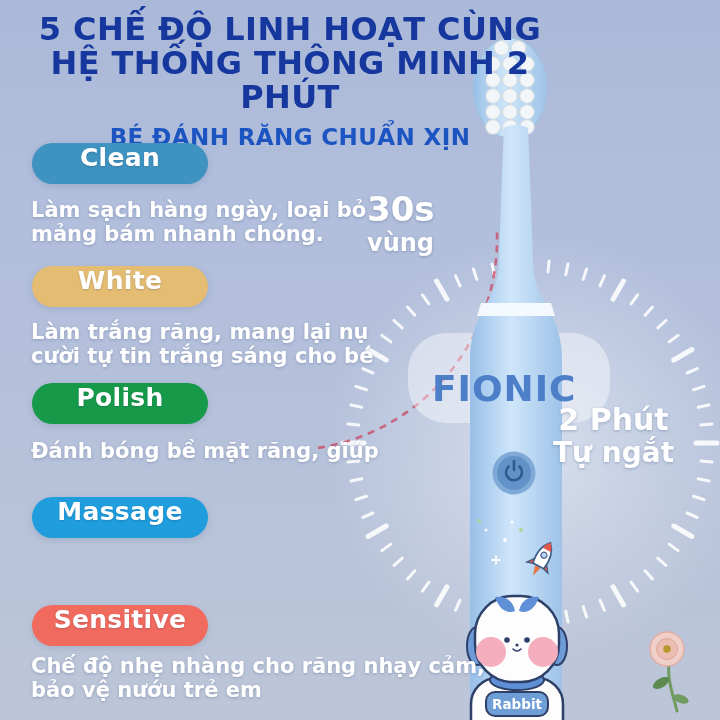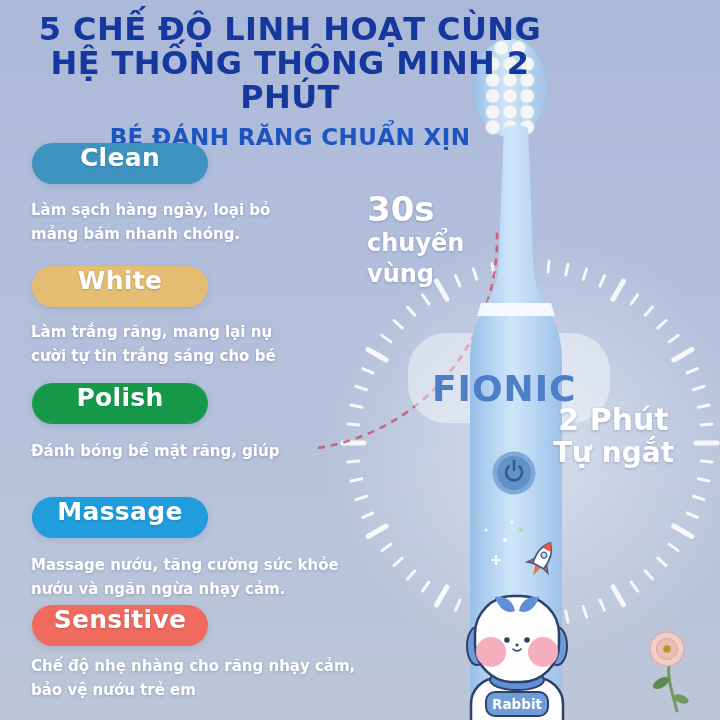--- a/index.html
+++ b/index.html
@@ -12,21 +12,21 @@
     background:radial-gradient(circle,rgba(240,246,252,.55) 0%,rgba(240,246,252,0) 66%);}
   
   .header{position:absolute;left:0;top:12px;width:580px;text-align:center;}
   .title{font-size:32px;line-height:34px;font-weight:800;letter-spacing:.4px;}
   .subtitle{margin-top:10px;font-size:23px;font-weight:700;letter-spacing:.4px;}
   
   .pill{position:absolute;left:32px;width:176px;height:41px;border-radius:21px;
     display:flex;align-items:flex-start;justify-content:center;
     color:#fff;font-size:25px;font-weight:800;letter-spacing:.3px;
     text-shadow:0 1px 2px rgba(40,60,90,.25);box-shadow:0 2px 6px rgba(70,90,130,.18);}
-  .desc{position:absolute;left:31px;color:#fff;font-size:15px;line-height:23.5px;font-weight:600;
+  .desc{position:absolute;left:31px;color:#fff;font-size:21px;line-height:23.5px;font-weight:600;
     text-shadow:0 1px 3px rgba(70,90,130,.35);white-space:nowrap;}
   
   .timer30{position:absolute;left:367px;top:190px;color:#fff;
     text-shadow:0 1px 3px rgba(70,90,130,.4);}
   .timer30 .big{font-size:34px;font-weight:800;line-height:38px;}
   .timer30 .word{font-size:24px;font-weight:700;line-height:31px;}
   .brand-pill{position:absolute;left:408px;top:333px;width:202px;height:90px;border-radius:38px;
     background:rgba(255,255,255,.42);}
   .brand{position:absolute;left:432px;top:368px;font-size:36px;font-weight:800;letter-spacing:1px;}
   .autooff{position:absolute;left:553px;top:402px;color:#fff;text-shadow:0 1px 3px rgba(70,90,130,.4);}
@@ -230,36 +230,31 @@
   <div class="pill" style="top: 383px; background: rgb(22, 154, 73);">
       <span>Polish</span>
     </div>
   <div class="desc" style="top:440px">
     <div>Đánh bóng bề mặt răng, giúp</div>
   </div>
 
   <div class="pill" style="top: 497px; background: rgb(31, 157, 220);">
       <span>Massage</span>
     </div>
-  <div class="desc" style="top:554px">
-    <div>Massage nướu, tăng cường sức khỏe</div>
-    <div>nướu và ngăn ngừa nhạy cảm.</div>
-  </div>
 
   <div class="pill" style="top: 605px; background: rgb(241, 106, 94);">
       <span>Sensitive</span>
     </div>
   <div class="desc" style="top:655px">
     <div>Chế độ nhẹ nhàng cho răng nhạy cảm,</div>
     <div>bảo vệ nướu trẻ em</div>
   </div>
 
   <div class="timer30">
     <div class="big">30s</div>
-    <div class="word">chuyển</div>
     <div class="word">vùng</div>
   </div>
 
   <div class="brand" style="color: rgb(77, 127, 201);">FIONIC</div>
 
   <div class="autooff">
     <div class="big">2 Phút</div>
     <div class="small">Tự ngắt</div>
   </div>
 </div>

